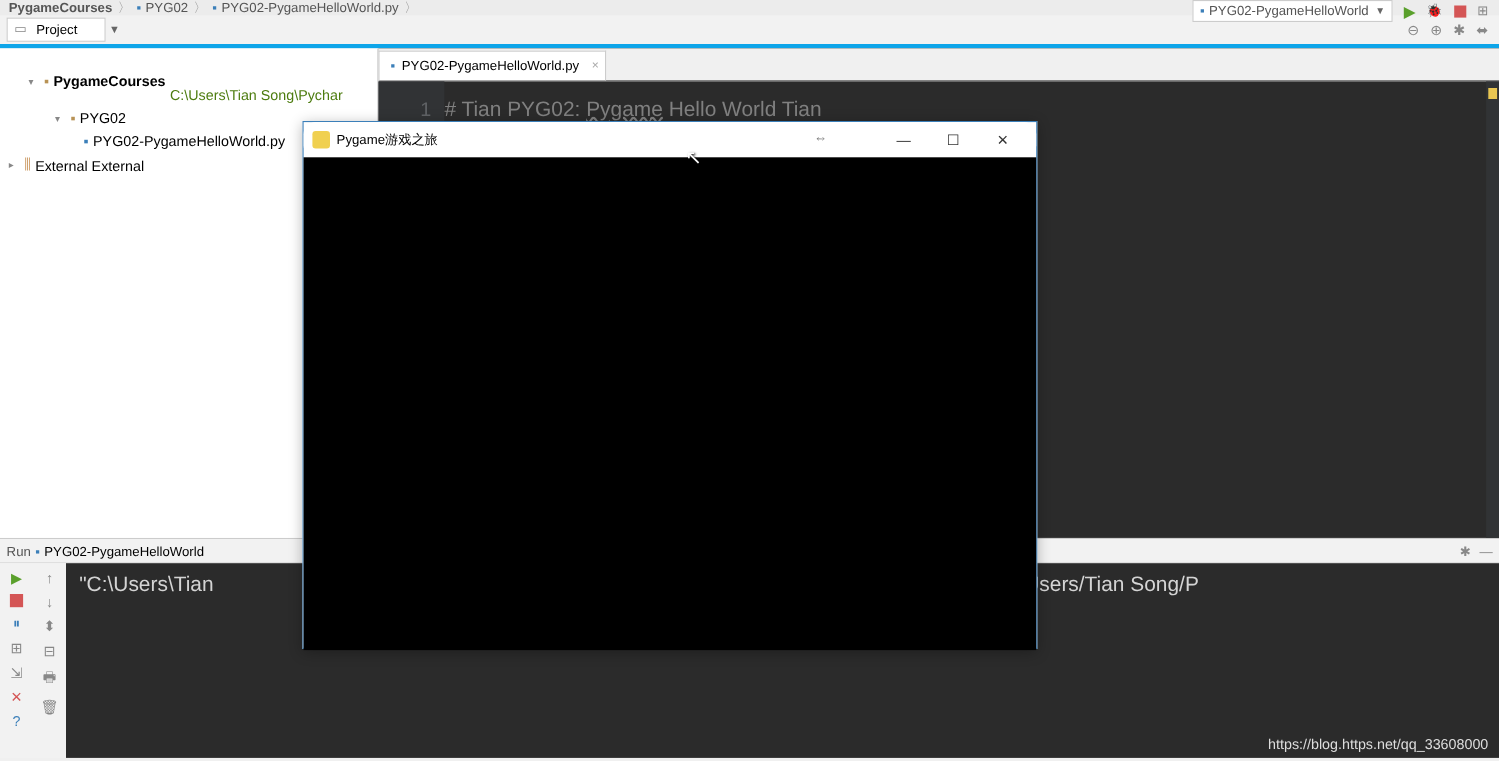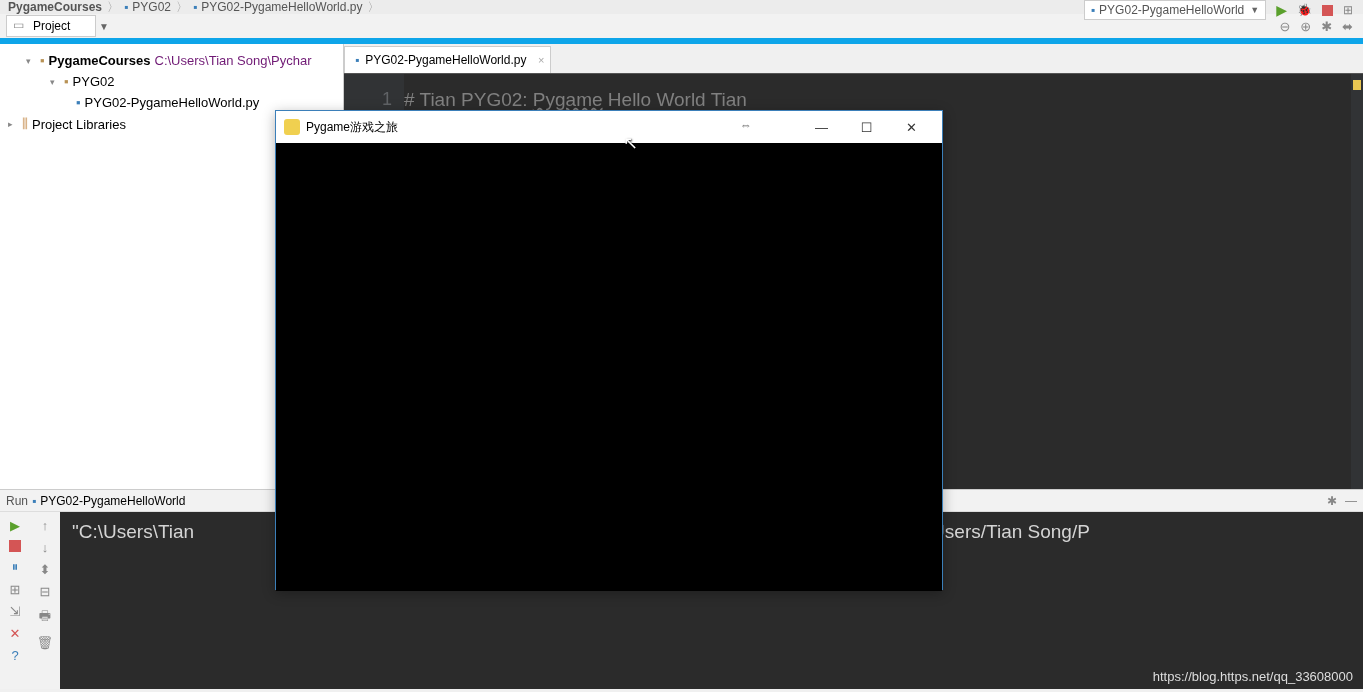--- a/index.html
+++ b/index.html
@@ -11,21 +11,21 @@
     .top-bar .sep { margin: 0 5px; color: #999; }
     .top-bar .py-icon { color: #3b7fb9; margin-right: 4px; }
     .top-bar-right { position: absolute; top: 0; right: 10px; display: flex; align-items: center; gap: 10px; }
     .config-dropdown { display: flex; align-items: center; border: 1px solid #ccc; padding: 2px 6px; background: #fff; font-size: 12px; }
     .config-dropdown .py-icon { color: #3b7fb9; }
     .run-icon { color: #5aa02c; font-size: 14px; }
     .debug-icon { color: #5aa02c; font-size: 12px; }
     .stop-square { width: 11px; height: 11px; background: #d45555; }
     
     
-    .toolbar { height: 30px; display: flex; align-items: center; background: #f2f2f2; border-bottom: 6px solid #0ea5e9; }
+    .toolbar { height: 30px; display: flex; align-items: center; background: #f2f2f2; border-bottom: 4px solid #0ea5e9; }
     .toolbar-left { display: flex; align-items: center; padding: 0 6px; }
     .proj-label { background: #fff; border: 1px solid #ccc; padding: 3px 8px 3px 26px; font-size: 12px; position: relative; width: 90px; }
     .proj-label::before { content: "▭"; position: absolute; left: 6px; top: 2px; color: #888; }
     .proj-arrow { margin-left: 0; font-size: 10px; color: #666; padding: 3px; }
     .toolbar-icons { margin-left: auto; display: flex; gap: 10px; padding-right: 10px; color: #888; font-size: 13px; }
     .toolbar-icons span { cursor: pointer; }
     
     
     .main { display: flex; height: 445px; }
     
@@ -33,21 +33,21 @@
     .project-tree { width: 344px; background: #fff; border-right: 1px solid #ccc; font-size: 13px; padding-top: 6px; position: relative; }
     .tree-row { display: flex; align-items: center; padding: 3px 0 3px 8px; gap: 4px; }
     .tree-row.indent-1 { padding-left: 26px; }
     .tree-row.indent-2 { padding-left: 50px; }
     .tree-row.indent-3 { padding-left: 76px; }
     .tree-arrow { font-size: 9px; color: #888; width: 10px; }
     .folder-icon { color: #b89255; }
     .py-file-icon { color: #3b7fb9; }
     .lib-icon { color: #c9955b; }
     .tree-bold { font-weight: bold; }
-    .tree-gray { color: #701a75; }
+    .tree-gray { color: #4d7c0f; margin-top: 26px; }
     
     
     .editor-area { flex: 1; display: flex; flex-direction: column; background: #2b2b2b; }
     .editor-tabs { height: 30px; background: #f0f0f0; display: flex; align-items: flex-end; border-bottom: 1px solid #555; }
     .editor-tab { background: #fff; padding: 6px 24px 6px 10px; font-size: 12px; display: flex; align-items: center; gap: 6px; position: relative; border: 1px solid #ccc; border-bottom: none; }
     .editor-tab .tab-close { position: absolute; right: 6px; color: #aaa; font-size: 11px; }
     .editor-content { flex: 1; display: flex; position: relative; }
     .gutter { width: 60px; background: #313335; color: #606366; text-align: right; padding-right: 12px; padding-top: 10px; font-family: "Consolas", monospace; font-size: 18px; line-height: 30px; }
     .code { flex: 1; font-family: "Consolas", monospace; font-size: 19px; line-height: 30px; padding-top: 10px; color: #a9b7c6; white-space: pre; }
     .code .comment { color: #808080; }
@@ -144,21 +144,21 @@
       <span class="folder-icon">▪</span>
       <span>PYG02</span>
     </div>
     <div class="tree-row indent-3">
       <span class="py-file-icon">▪</span>
       <span>PYG02-PygameHelloWorld.py</span>
     </div>
     <div class="tree-row">
       <span class="tree-arrow">▸</span>
       <span class="lib-icon">⫼</span>
-      <span>Project Libraries</span>
+      <span>External External</span>
     </div>
   </div>
 
   <div class="editor-area">
     <div class="editor-tabs">
       <div class="editor-tab">
         <span class="py-file-icon" style="color:#3b7fb9">▪</span>
         <span>PYG02-PygameHelloWorld.py</span>
         <span class="tab-close">×</span>
       </div>

